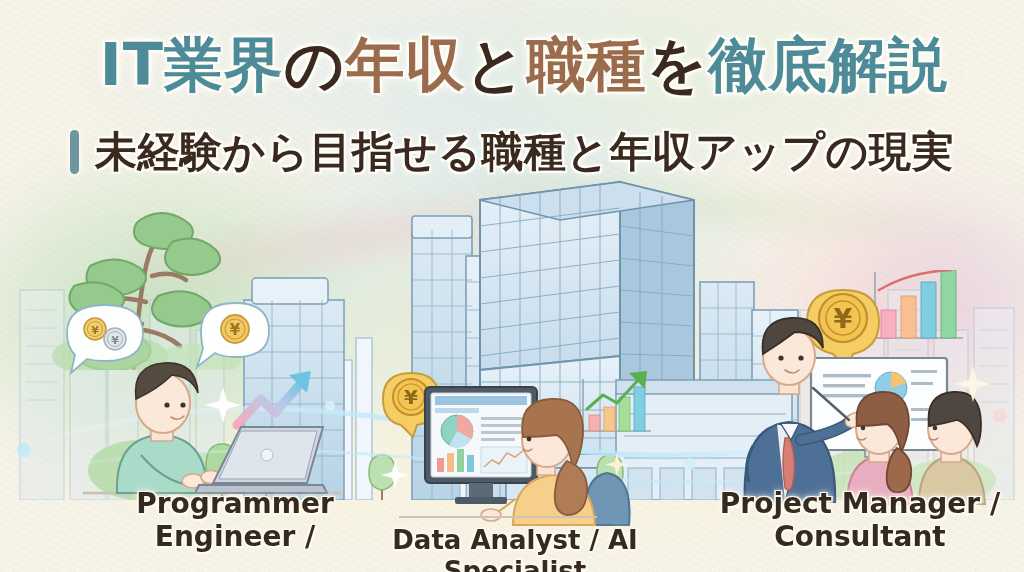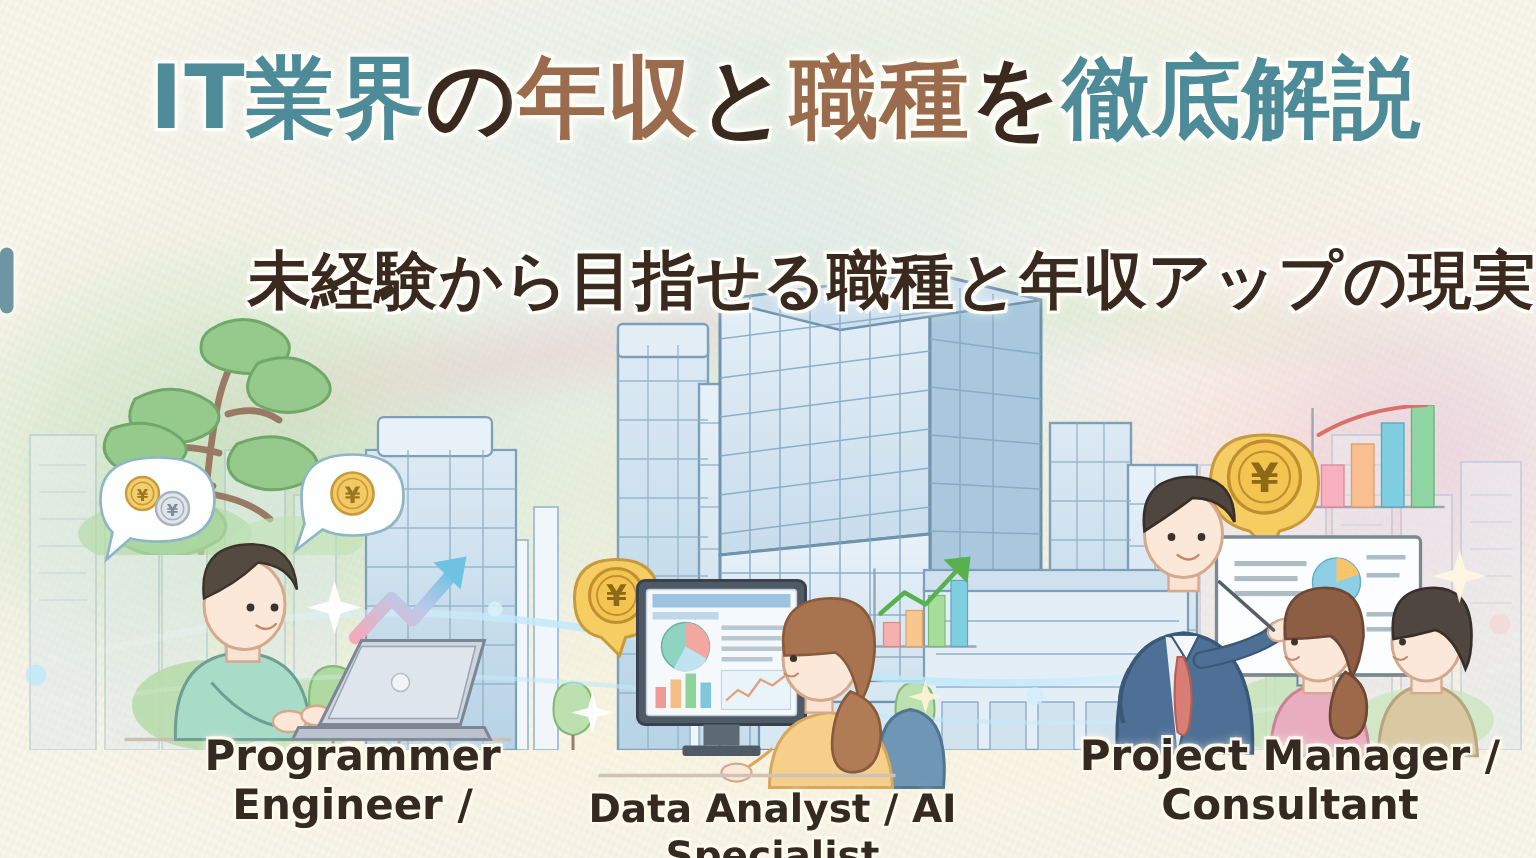--- a/index.html
+++ b/index.html
@@ -69,21 +69,21 @@
       0 0 4px #fffdf5, 0 0 8px #fffdf5, 0 0 12px rgba(255,253,245,.95),
       2px 2px 0 rgba(255,255,255,.9), -2px -2px 0 rgba(255,255,255,.9),
       2px -2px 0 rgba(255,255,255,.9), -2px 2px 0 rgba(255,255,255,.9);
     padding-left: 24px;
   }
   .t-teal{color:#4d8b98;}
   .t-dark{color:#3a291f;}
   .t-brown{color:#9b6b4d;}
 
   .subline{position:absolute;left:0;top:124px;width:1024px;z-index:12;
-    display:flex;align-items:center;justify-content:space-between;gap:16px;margin-top:35px;}
+    display:flex;align-items:center;justify-content:center;gap:16px;}
   .accent-bar{width:9px;height:44px;border-radius:5px;background:#6e96a2;
     box-shadow:0 0 5px #fffdf5,0 0 10px #fffdf5;}
   .subtitle{
     font-family:"DejaVu Sans","Liberation Sans",sans-serif;
     font-size:42px;font-weight:bold;color:#3a291f;letter-spacing:.5px;
     white-space:nowrap;margin:0;
     text-shadow:
       0 0 4px #fffdf5,0 0 9px #fffdf5,
       2px 2px 0 rgba(255,255,255,.92), -2px -2px 0 rgba(255,255,255,.92),
       2px -2px 0 rgba(255,255,255,.92), -2px 2px 0 rgba(255,255,255,.92);

